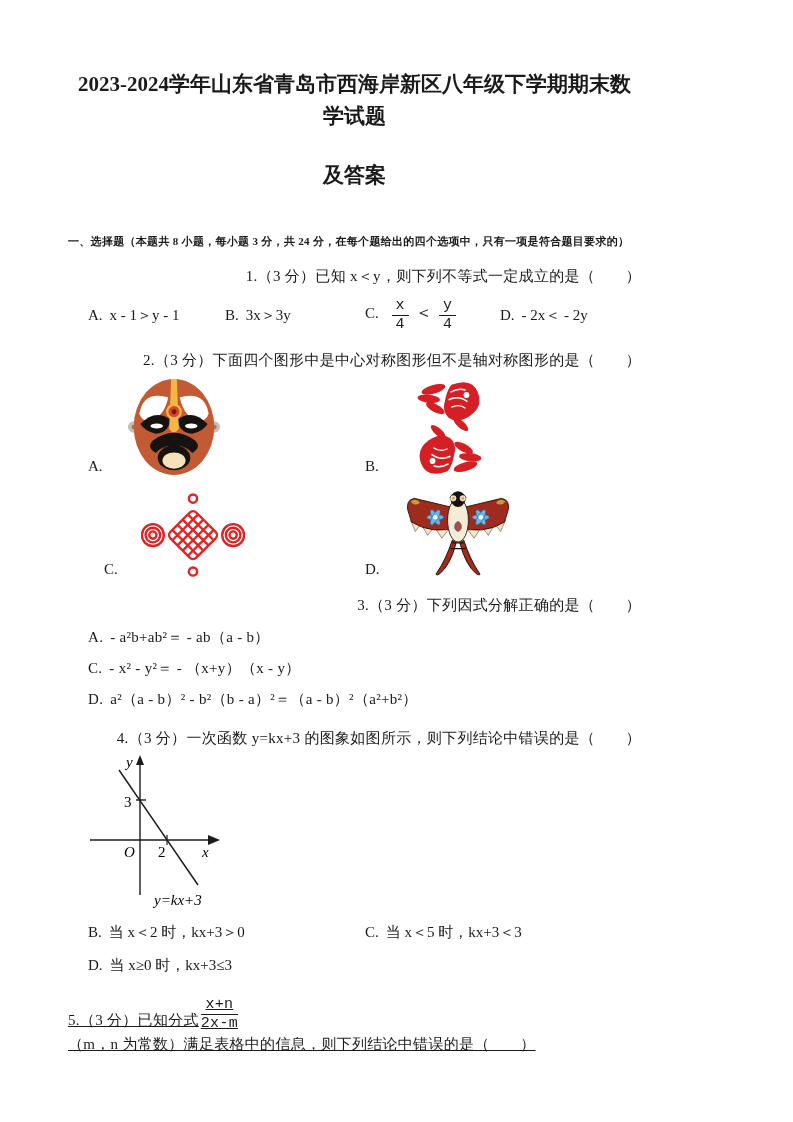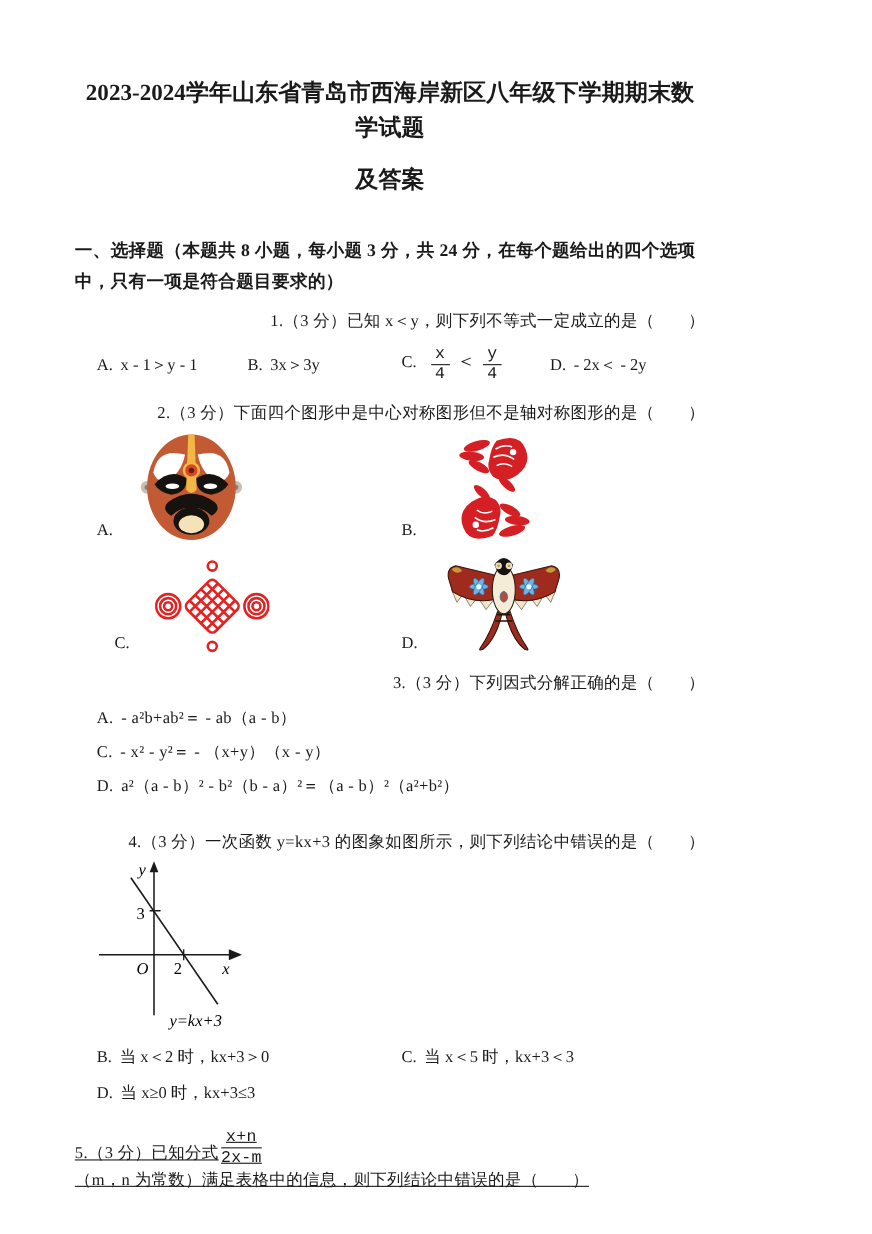--- a/index.html
+++ b/index.html
@@ -9,22 +9,22 @@
     width: 693px; height: 1122px;
     background: #ffffff;
     color: #1a1a1a;
     font-family: "Liberation Serif", "DejaVu Serif", serif;
     font-size: 15px;
     padding: 0 52px 0 68px;
     overflow: hidden;
   }
   .title { margin: 68px 0 0 0; text-align: center; font-size: 21px; font-weight: bold; line-height: 32px; }
   .title .tl { display: block; }
-  .title .tl + .tl { margin-top: 15px; }
-  .section-heading { margin: 36px 0 0 0; font-weight: bold; font-size: 16px; line-height: 28px; letter-spacing: .3px; }
+  .title .tl + .tl { margin-top: 27px; }
+  .section-heading { margin: 36px 0 0 0; font-weight: bold; font-size: 11px; line-height: 28px; letter-spacing: .3px; }
   .stem { margin: 8px 0 0 0; line-height: 26px; letter-spacing: .3px; text-align: right; }
   
   .q1-opts { display: grid; grid-template-columns: 137px 140px 135px 1fr; align-items: center; margin: 2px 0 0 20px; min-height: 48px; }
   .opt-label { margin-right: 7px; }
   .frac { display: inline-block; text-align: center; vertical-align: middle; line-height: 1.05; margin: 0 2px; font-family: "Liberation Mono","DejaVu Sans Mono",monospace; }
   .frac .num { display: block; border-bottom: 1.6px solid #1a1a1a; padding: 0 4px 1px 4px; }
   .frac .den { display: block; padding-top: 1px; }
   .rel { font-size: 17px; margin: 0 1px; }
   
   .fig-grid { display: grid; grid-template-columns: 277px 1fr; margin-left: 20px; margin-top: 4px; row-gap: 8px; }
@@ -178,21 +178,21 @@
   <div>
     <p class="stem" style="margin-top:12px">3.（3 分）下列因式分解正确的是（　　）</p>
     <div class="q3-opts">
       <p class="opt-line"><span class="opt-label">A.</span><span>- a²b+ab²＝ - ab（a - b）</span></p>
       <p class="opt-line"><span class="opt-label">C.</span><span>- x² - y²＝ - （x+y）（x - y）</span></p>
       <p class="opt-line"><span class="opt-label">D.</span><span>a²（a - b）² - b²（b - a）²＝（a - b）²（a²+b²）</span></p>
     </div>
   </div>
 
   <div>
-    <p class="stem" style="margin-top:22px">4.（3 分）一次函数 y=kx+3 的图象如图所示，则下列结论中错误的是（　　）</p>
+    <p class="stem" style="margin-top:10px">4.（3 分）一次函数 y=kx+3 的图象如图所示，则下列结论中错误的是（　　）</p>
     <div class="graph-wrap">
       <svg width="160" height="158" viewBox="0 0 160 158">
 
         <line x1="54" y1="8" x2="54" y2="142" stroke="#1a1a1a" stroke-width="1.4"></line>
         <polygon points="54,2 50,12 58,12" fill="#1a1a1a"></polygon>
         <line x1="4" y1="87" x2="128" y2="87" stroke="#1a1a1a" stroke-width="1.4"></line>
         <polygon points="134,87 122,82 122,92" fill="#1a1a1a"></polygon>
 
         <line x1="50" y1="47" x2="60" y2="47" stroke="#1a1a1a" stroke-width="1.4"></line>
         <line x1="81" y1="82" x2="81" y2="92" stroke="#1a1a1a" stroke-width="1.2"></line>

